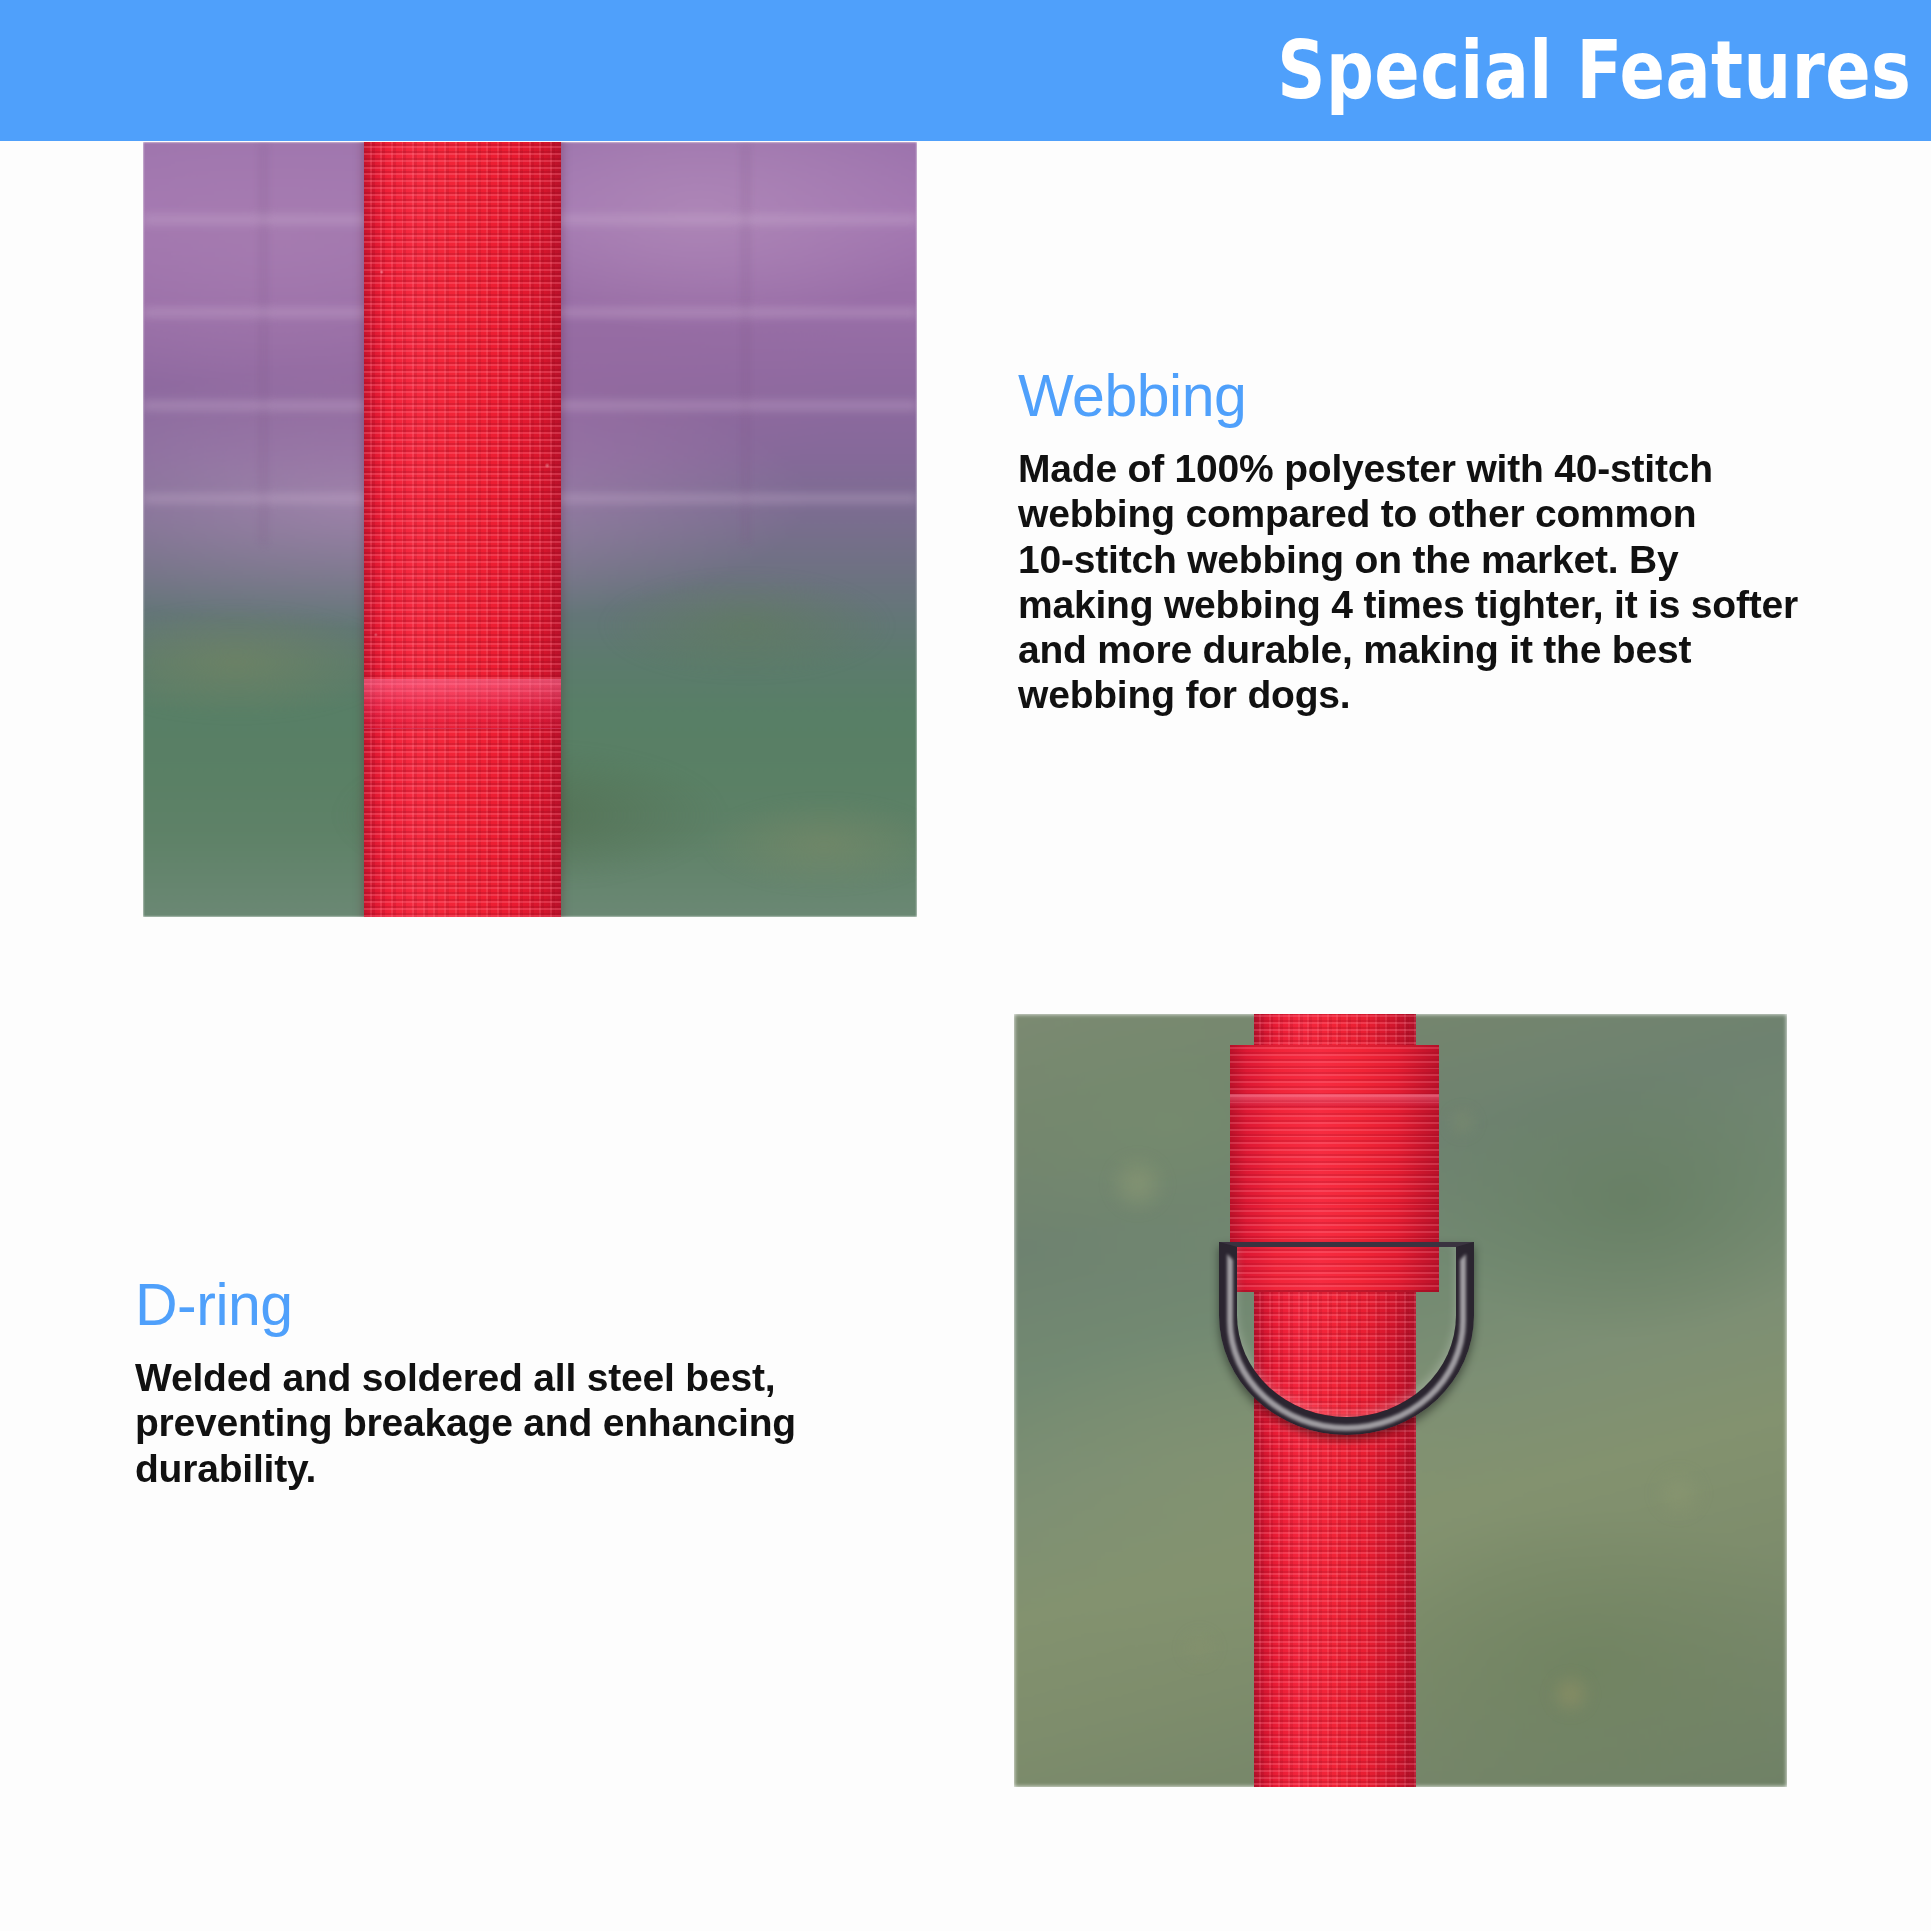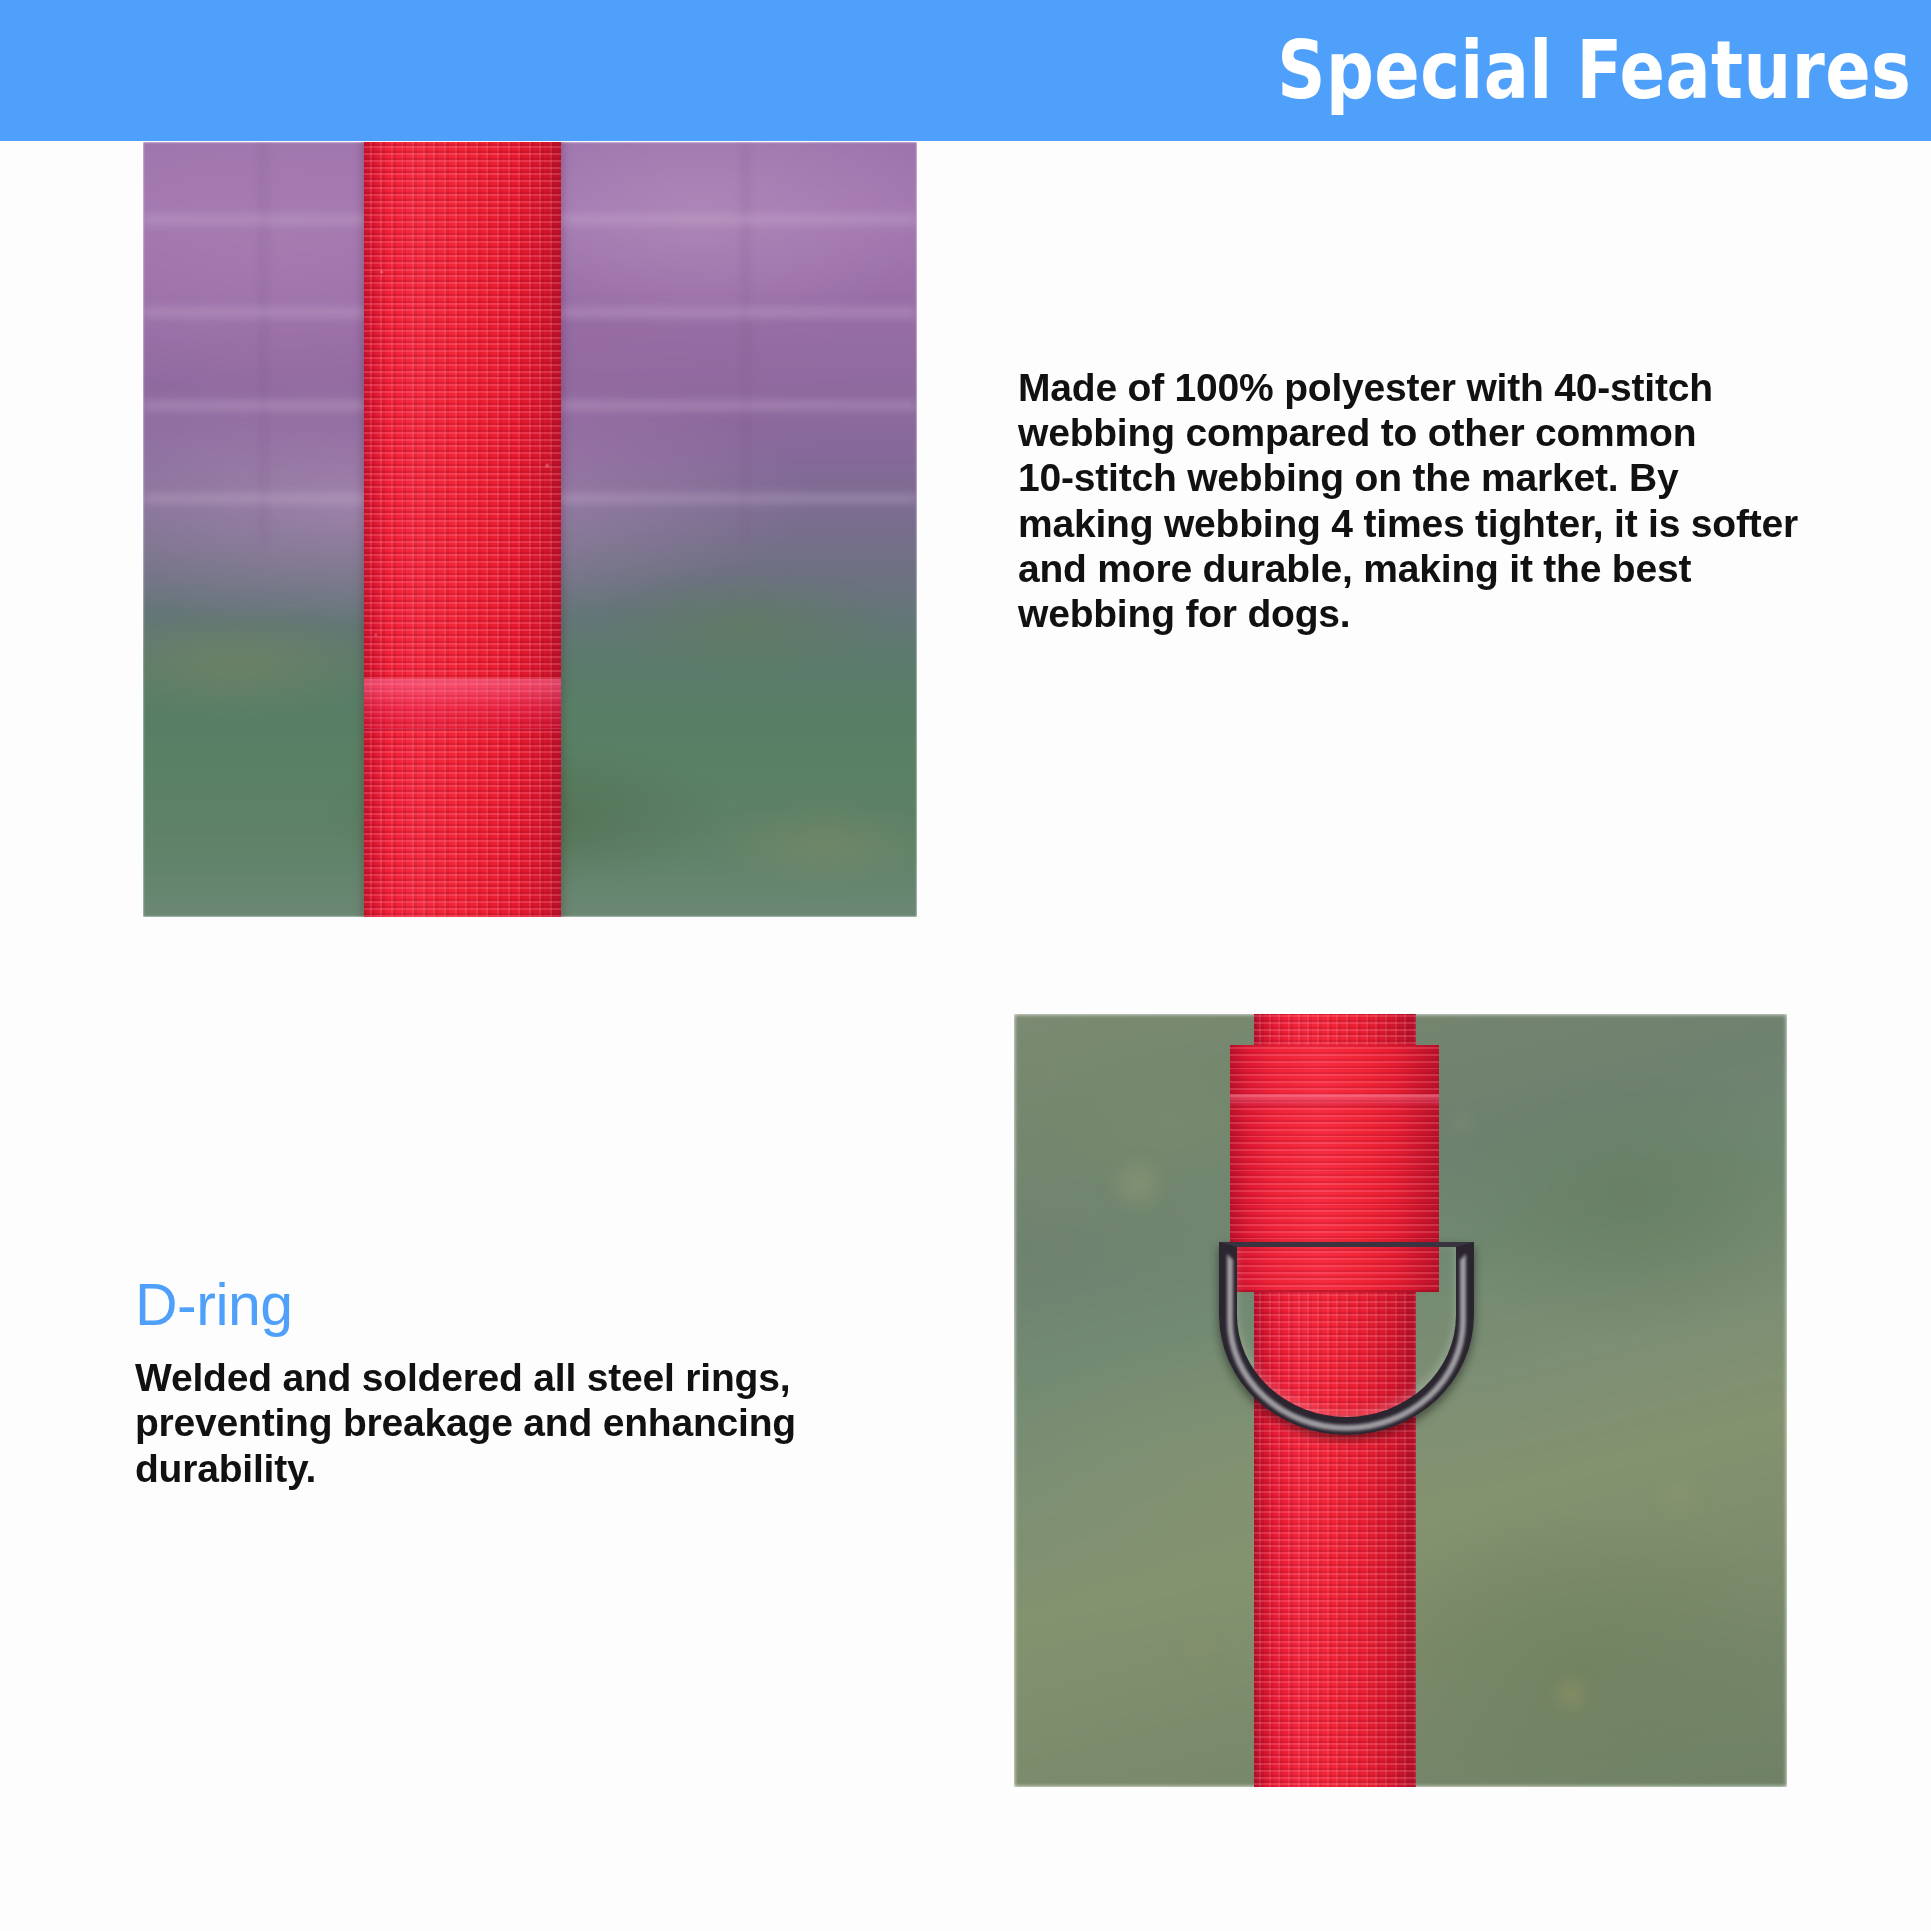--- a/index.html
+++ b/index.html
@@ -249,31 +249,32 @@
     <div class="wb-bricks"></div>
     <div class="wb-grass"></div>
     <div class="wb-strap">
       <div class="wb-weave"></div>
       <div class="wb-stitchband"></div>
       <div class="wb-fray"></div>
     </div>
   </div>
 
   <div class="txt txt-webbing">
+    <div class="feature-title">Webbing</div>
     <div class="feature-body">Made of 100% polyester with 40-stitch
 webbing compared to other common
 10-stitch webbing on the market. By
 making webbing 4 times tighter, it is softer
 and more durable, making it the best
 webbing for dogs.</div>
   </div>
 
   <div class="txt txt-dring">
     <div class="feature-title">D-ring</div>
-    <div class="feature-body">Welded and soldered all steel rings,
+    <div class="feature-body">Welded and soldered all steel best,
 preventing breakage and enhancing
 durability.</div>
   </div>
 
   <div class="photo photo-dring">
     <div class="dr-bg"></div>
     <div class="dr-blurspots"></div>
     <div class="dr-strap">
       <div class="dr-weave"></div>
     </div>

